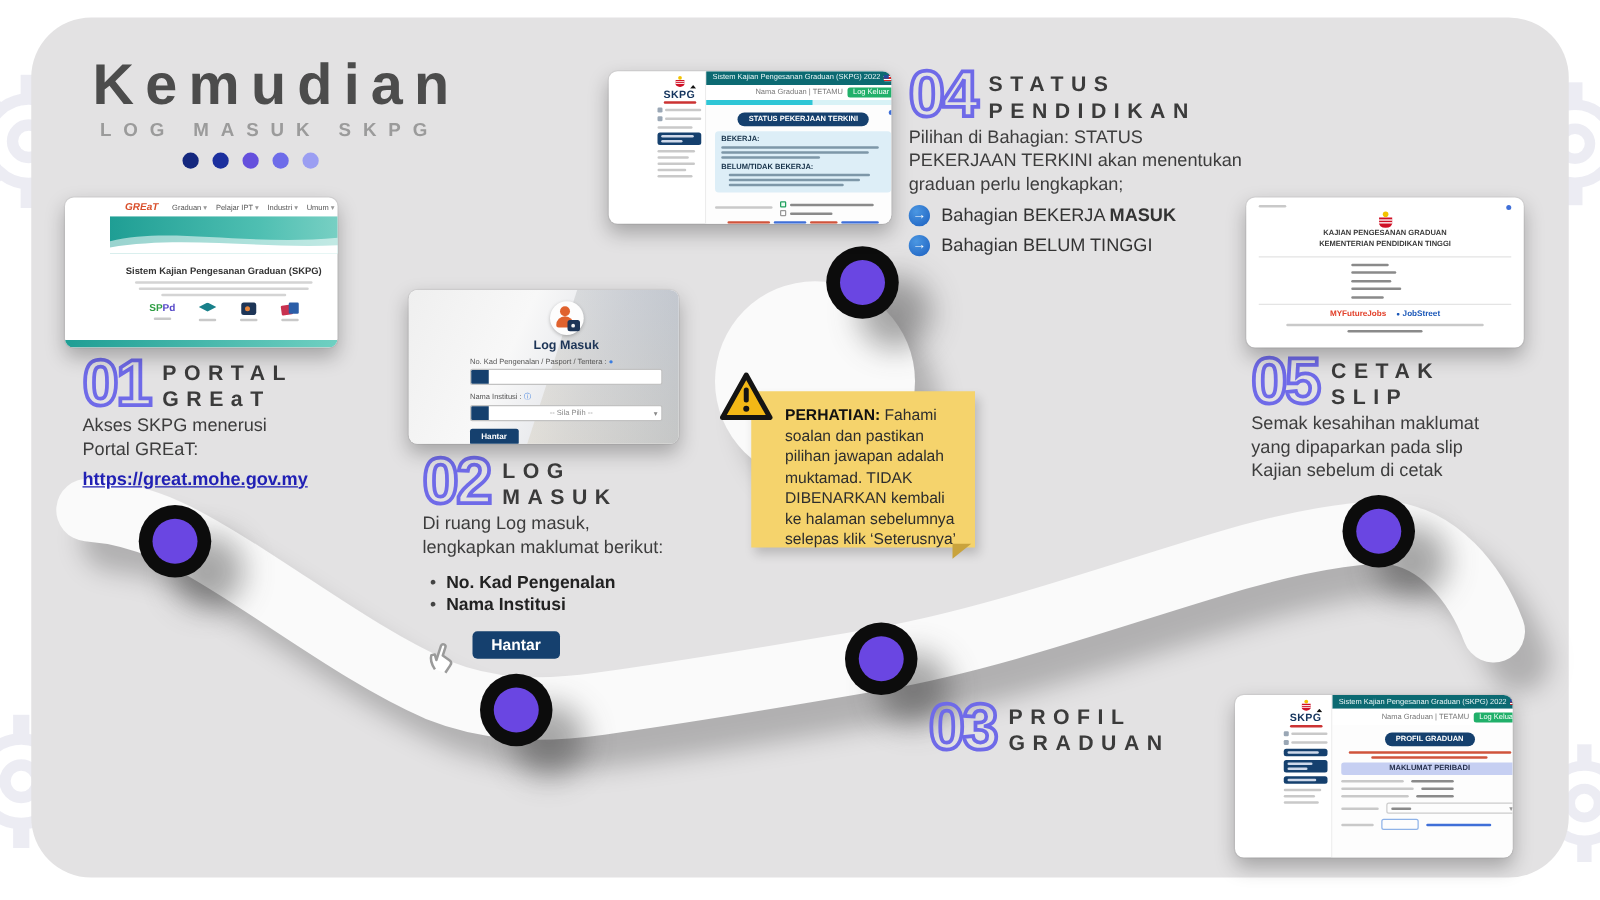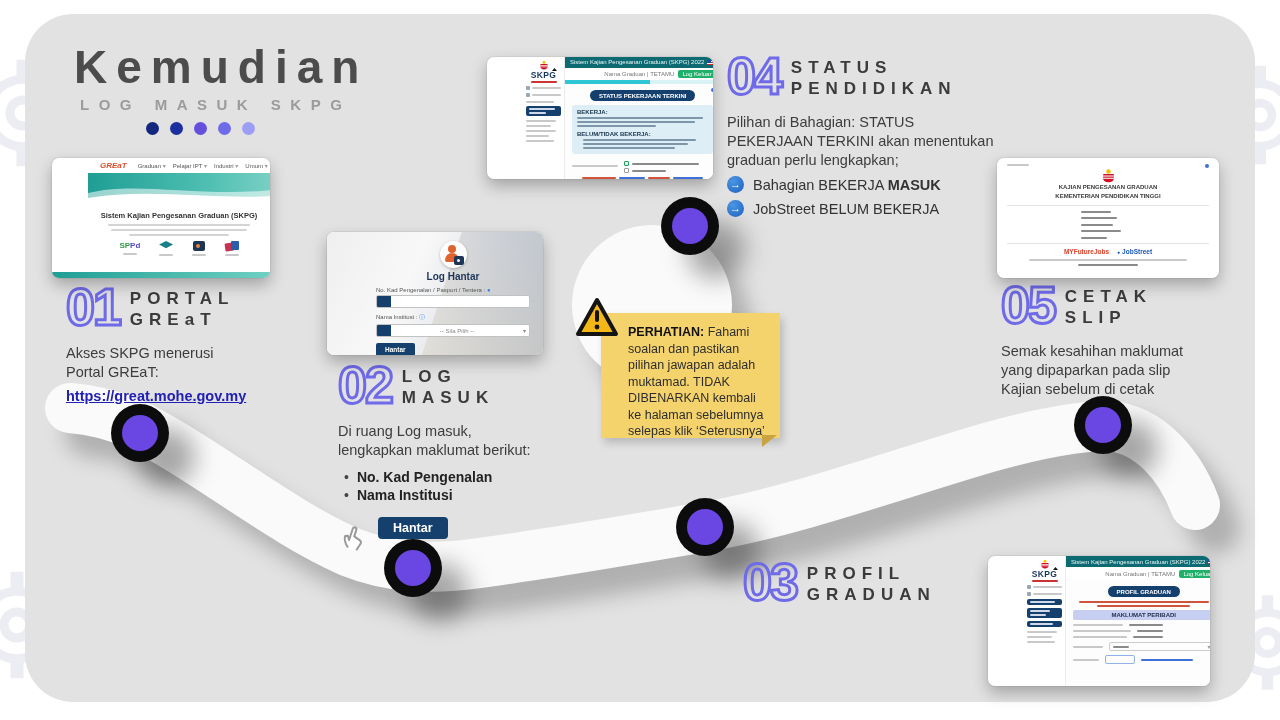--- a/index.html
+++ b/index.html
@@ -30,21 +30,21 @@
   .bdot:nth-child(1){background:#14277e}.bdot:nth-child(2){background:#1b2f9e}
   .bdot:nth-child(3){background:#6550dd}.bdot:nth-child(4){background:#6e6ce9}
   .bdot:nth-child(5){background:#9b9ef2}
 
   
   .step { position:absolute; }
   .step-head { display:flex; align-items:flex-start; gap:10px; }
   .step-num { font-size:52px; line-height:.92; font-weight:800; letter-spacing:-2px;
               color:transparent; -webkit-text-stroke:3px #6f6ae8; }
   .step-titles { padding-top:4px; font-size:17px; font-weight:700; letter-spacing:6px; color:#3b3b3b; line-height:1.25; }
-  .step-body { font-size:14.5px; color:#3d3d3d; line-height:1.3; margin-top:12px; }
+  .step-body { font-size:14.5px; color:#3d3d3d; line-height:1.3; margin-top:0; }
   .step-link { display:inline-block; margin-top:6px; font-size:14.5px; font-weight:700; color:#2120b4; text-decoration:underline; }
   .b-list { margin-top:8px; font-size:14px; font-weight:700; color:#222; line-height:1.35; }
   .b-list div::before { content:"•"; font-weight:400; margin:0 8px 0 6px; color:#444; }
   .arrow-li { display:flex; align-items:center; gap:9px; margin-top:7px; font-size:14.5px; color:#333; }
   .arrow-dot { width:17px; height:17px; border-radius:50%; flex:0 0 17px;
                background:radial-gradient(circle at 35% 30%, #4b97e2, #1b5fc0);
                color:#fff; font-size:11px; display:flex; align-items:center; justify-content:center; }
   .arrow-dot::after { content:"→"; line-height:1; }
   .hantar-row { position:relative; margin-top:12px; height:30px; }
   .hantar-btn { position:absolute; left:40px; top:0; background:#15406e; color:#fff; font-size:12.5px;
@@ -281,21 +281,21 @@
         <div>PENDIDIKAN</div>
       </div>
     </div>
     <div class="step-body" style="width:268px;">Pilihan di Bahagian: STATUS PEKERJAAN TERKINI akan menentukan graduan perlu lengkapkan;</div>
     <div class="arrow-li">
       <span class="arrow-dot"></span>
       <span><span>Bahagian BEKERJA </span><b>MASUK</b></span>
     </div>
     <div class="arrow-li">
       <span class="arrow-dot"></span>
-      <span>JobStreet BELUM BEKERJA</span>
+      <span>Bahagian BELUM TINGGI</span>
     </div>
   </div>
 
   <div class="step" style="left:1001px; top:282px; width:240px;">
     <div class="step-head">
       <div class="step-num">05</div>
       <div class="step-titles">
         <div>CETAK</div>
         <div>SLIP</div>
       </div>
@@ -378,21 +378,21 @@
 
   <div class="shot" style="left:327px; top:232px; width:216px; height:123px;">
     <div class="login-bg"></div>
     <div class="login-slash"></div>
     <div class="login-inner">
       <div class="lock-badge">
         <span class="lb-head"></span>
           <span class="lb-body"></span>
           <span class="lb-lock"></span>
       </div>
-      <div class="login-title">Log Hantar</div>
+      <div class="login-title">Log Masuk</div>
       <div class="f-label"><span>No. Kad Pengenalan / Pasport / Tentera :</span> <span class="req">●</span></div>
       <div class="f-row">
           <div class="f-prefix"></div>
         </div>
       <div class="f-label"><span>Nama Institusi :</span> <span class="req">ⓘ</span></div>
       <div class="f-row">
         <div class="f-prefix"></div>
         <div class="f-select-text">-- Sila Pilih --</div>
         <span class="f-caret">▾</span>
       </div>

